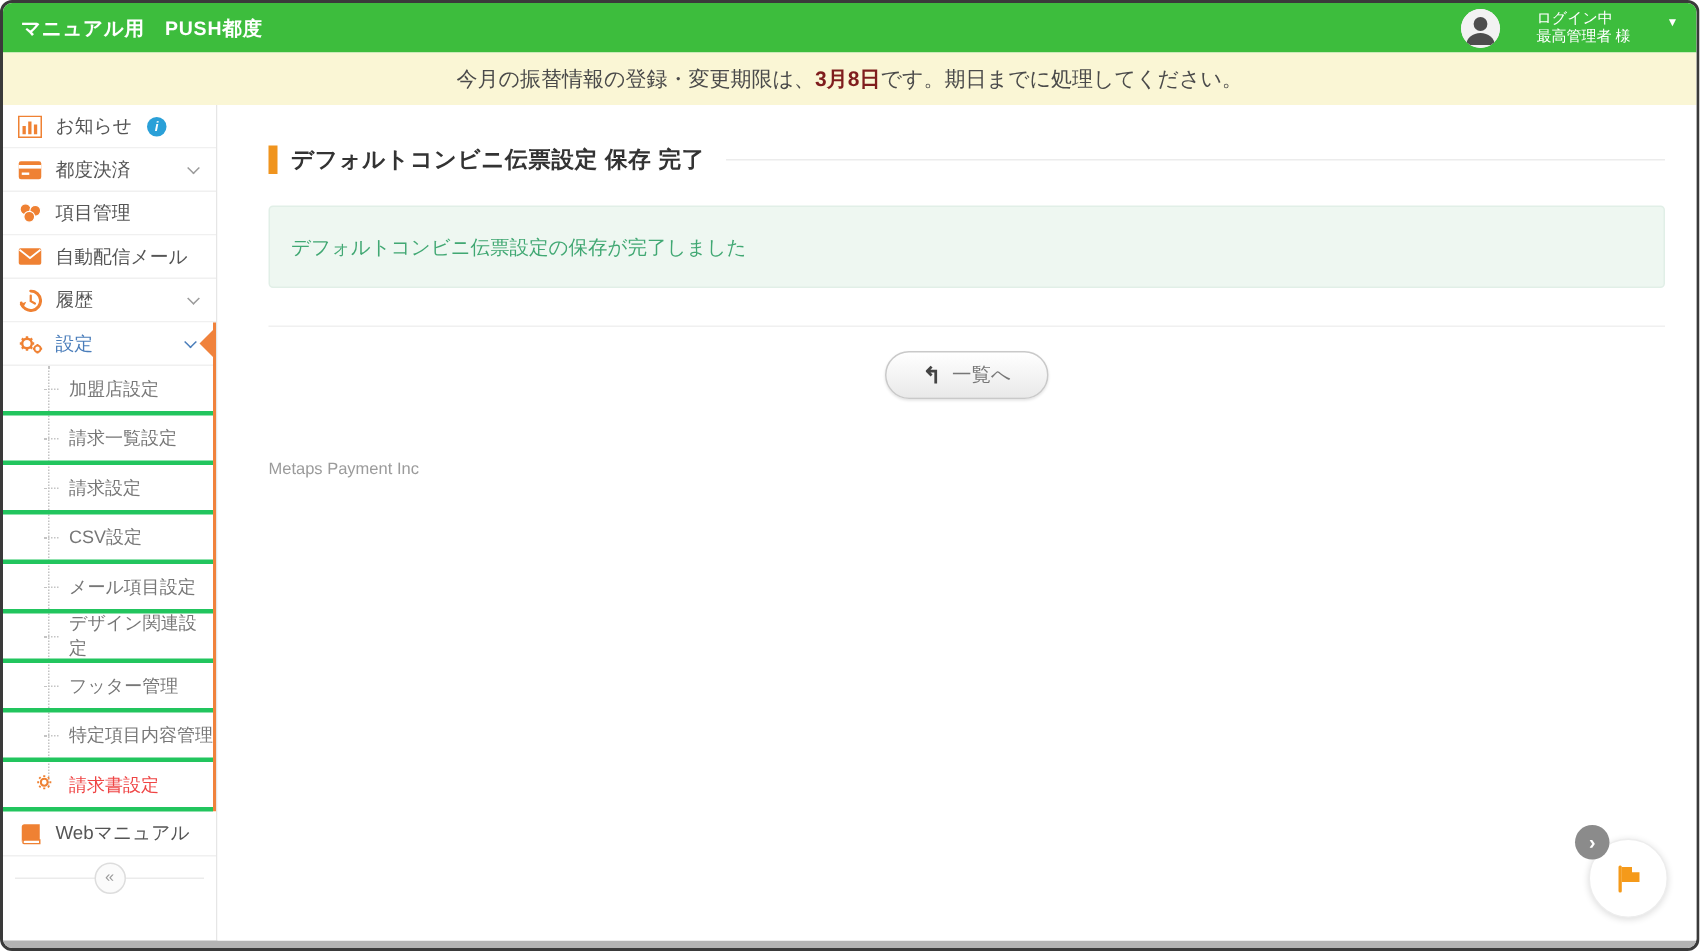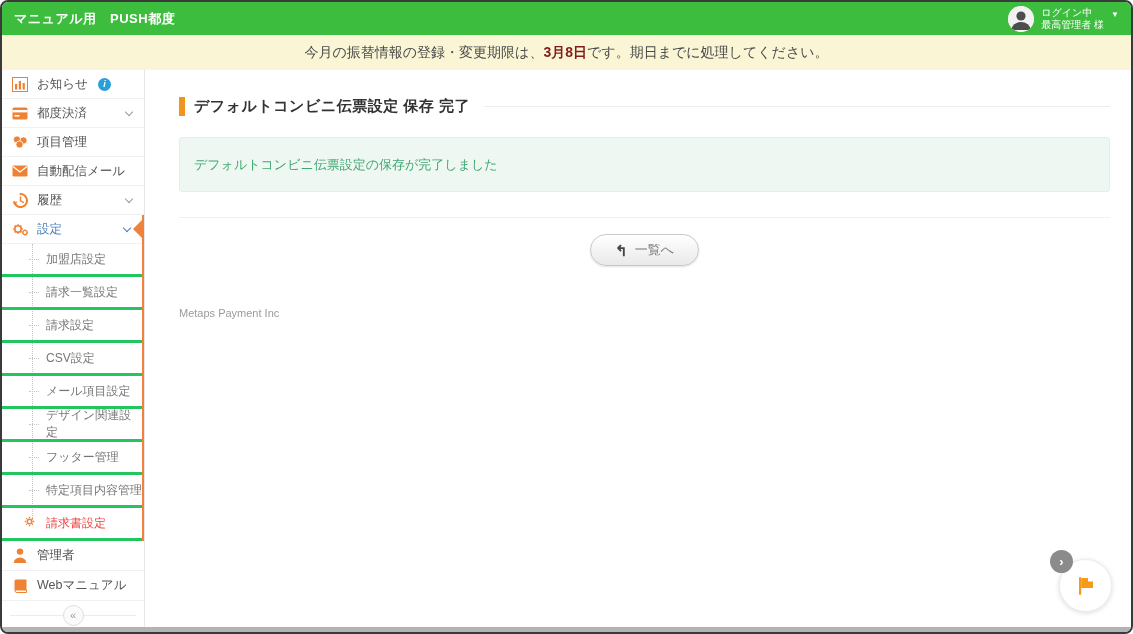--- a/index.html
+++ b/index.html
@@ -11,21 +11,21 @@
     overflow:hidden; background:#fff;
     display:flex; flex-direction:column; position:relative;
   }
 
   
   .topbar {
     height:33px; background:#3dbd3d; flex:0 0 33px;
     display:flex; align-items:center; padding:0 12px; color:#fff;
   }
   .topbar-title { font-size:13px; font-weight:bold; letter-spacing:.5px; }
-  .topbar-right { margin-left:auto; display:flex; align-items:center; gap:7px; cursor:pointer; }
+  .topbar-right { margin-left:auto; display:flex; align-items:center; gap:24px; cursor:pointer; }
   .avatar {
     width:26px; height:26px; border-radius:50%; background:#f2f2f2;
     display:flex; align-items:center; justify-content:center; overflow:hidden;
   }
   .login-block { font-size:10px; line-height:12px; text-align:left; }
   .caret { font-size:8px; margin-top:-8px; }
 
   
   .banner {
     height:35px; flex:0 0 35px; background:#faf6d5;
@@ -286,29 +286,20 @@
                     <circle cx="5.5" cy="5.5" r="2.3"></circle>
                     <path d="M5.5 0.8 V2 M5.5 9 V10.2 M0.8 5.5 H2 M9 5.5 H10.2 M2.2 2.2 L3 3 M8 8 L8.8 8.8 M2.2 8.8 L3 8 M8 3 L8.8 2.2"></path>
                   </g>
                 </svg>
             </span>
             <span>請求書設定</span>
           </div>
         </div>
       </div>
 
-      <div class="side-item" style="height:30px">
-        <span class="ic">
-          <svg width="14" height="15" viewBox="0 0 14 15">
-              <circle cx="7" cy="3.6" r="3.2" fill="#ef8133"></circle>
-              <path d="M0.8 15 a6.2 5.6 0 0 1 12.4 0 z" fill="#ef8133"></path>
-            </svg>
-        </span>
-        <span class="lbl">管理者</span>
-      </div>
 
       <div class="side-item" style="height:30px">
         <span class="ic">
           <svg width="15" height="14" viewBox="0 0 15 14">
               <path d="M3 0.5 H13.5 V11 H3.2 A1.7 1.7 0 0 0 1.5 12.7 V2 A1.6 1.6 0 0 1 3 0.5 Z" fill="#ef8133"></path>
               <path d="M3.2 11 H13.5 V13.5 H3.2 A1.3 1.3 0 0 1 3.2 11 Z" fill="#fff" stroke="#ef8133" stroke-width="1"></path>
             </svg>
         </span>
         <span class="lbl">Webマニュアル</span>
       </div>

